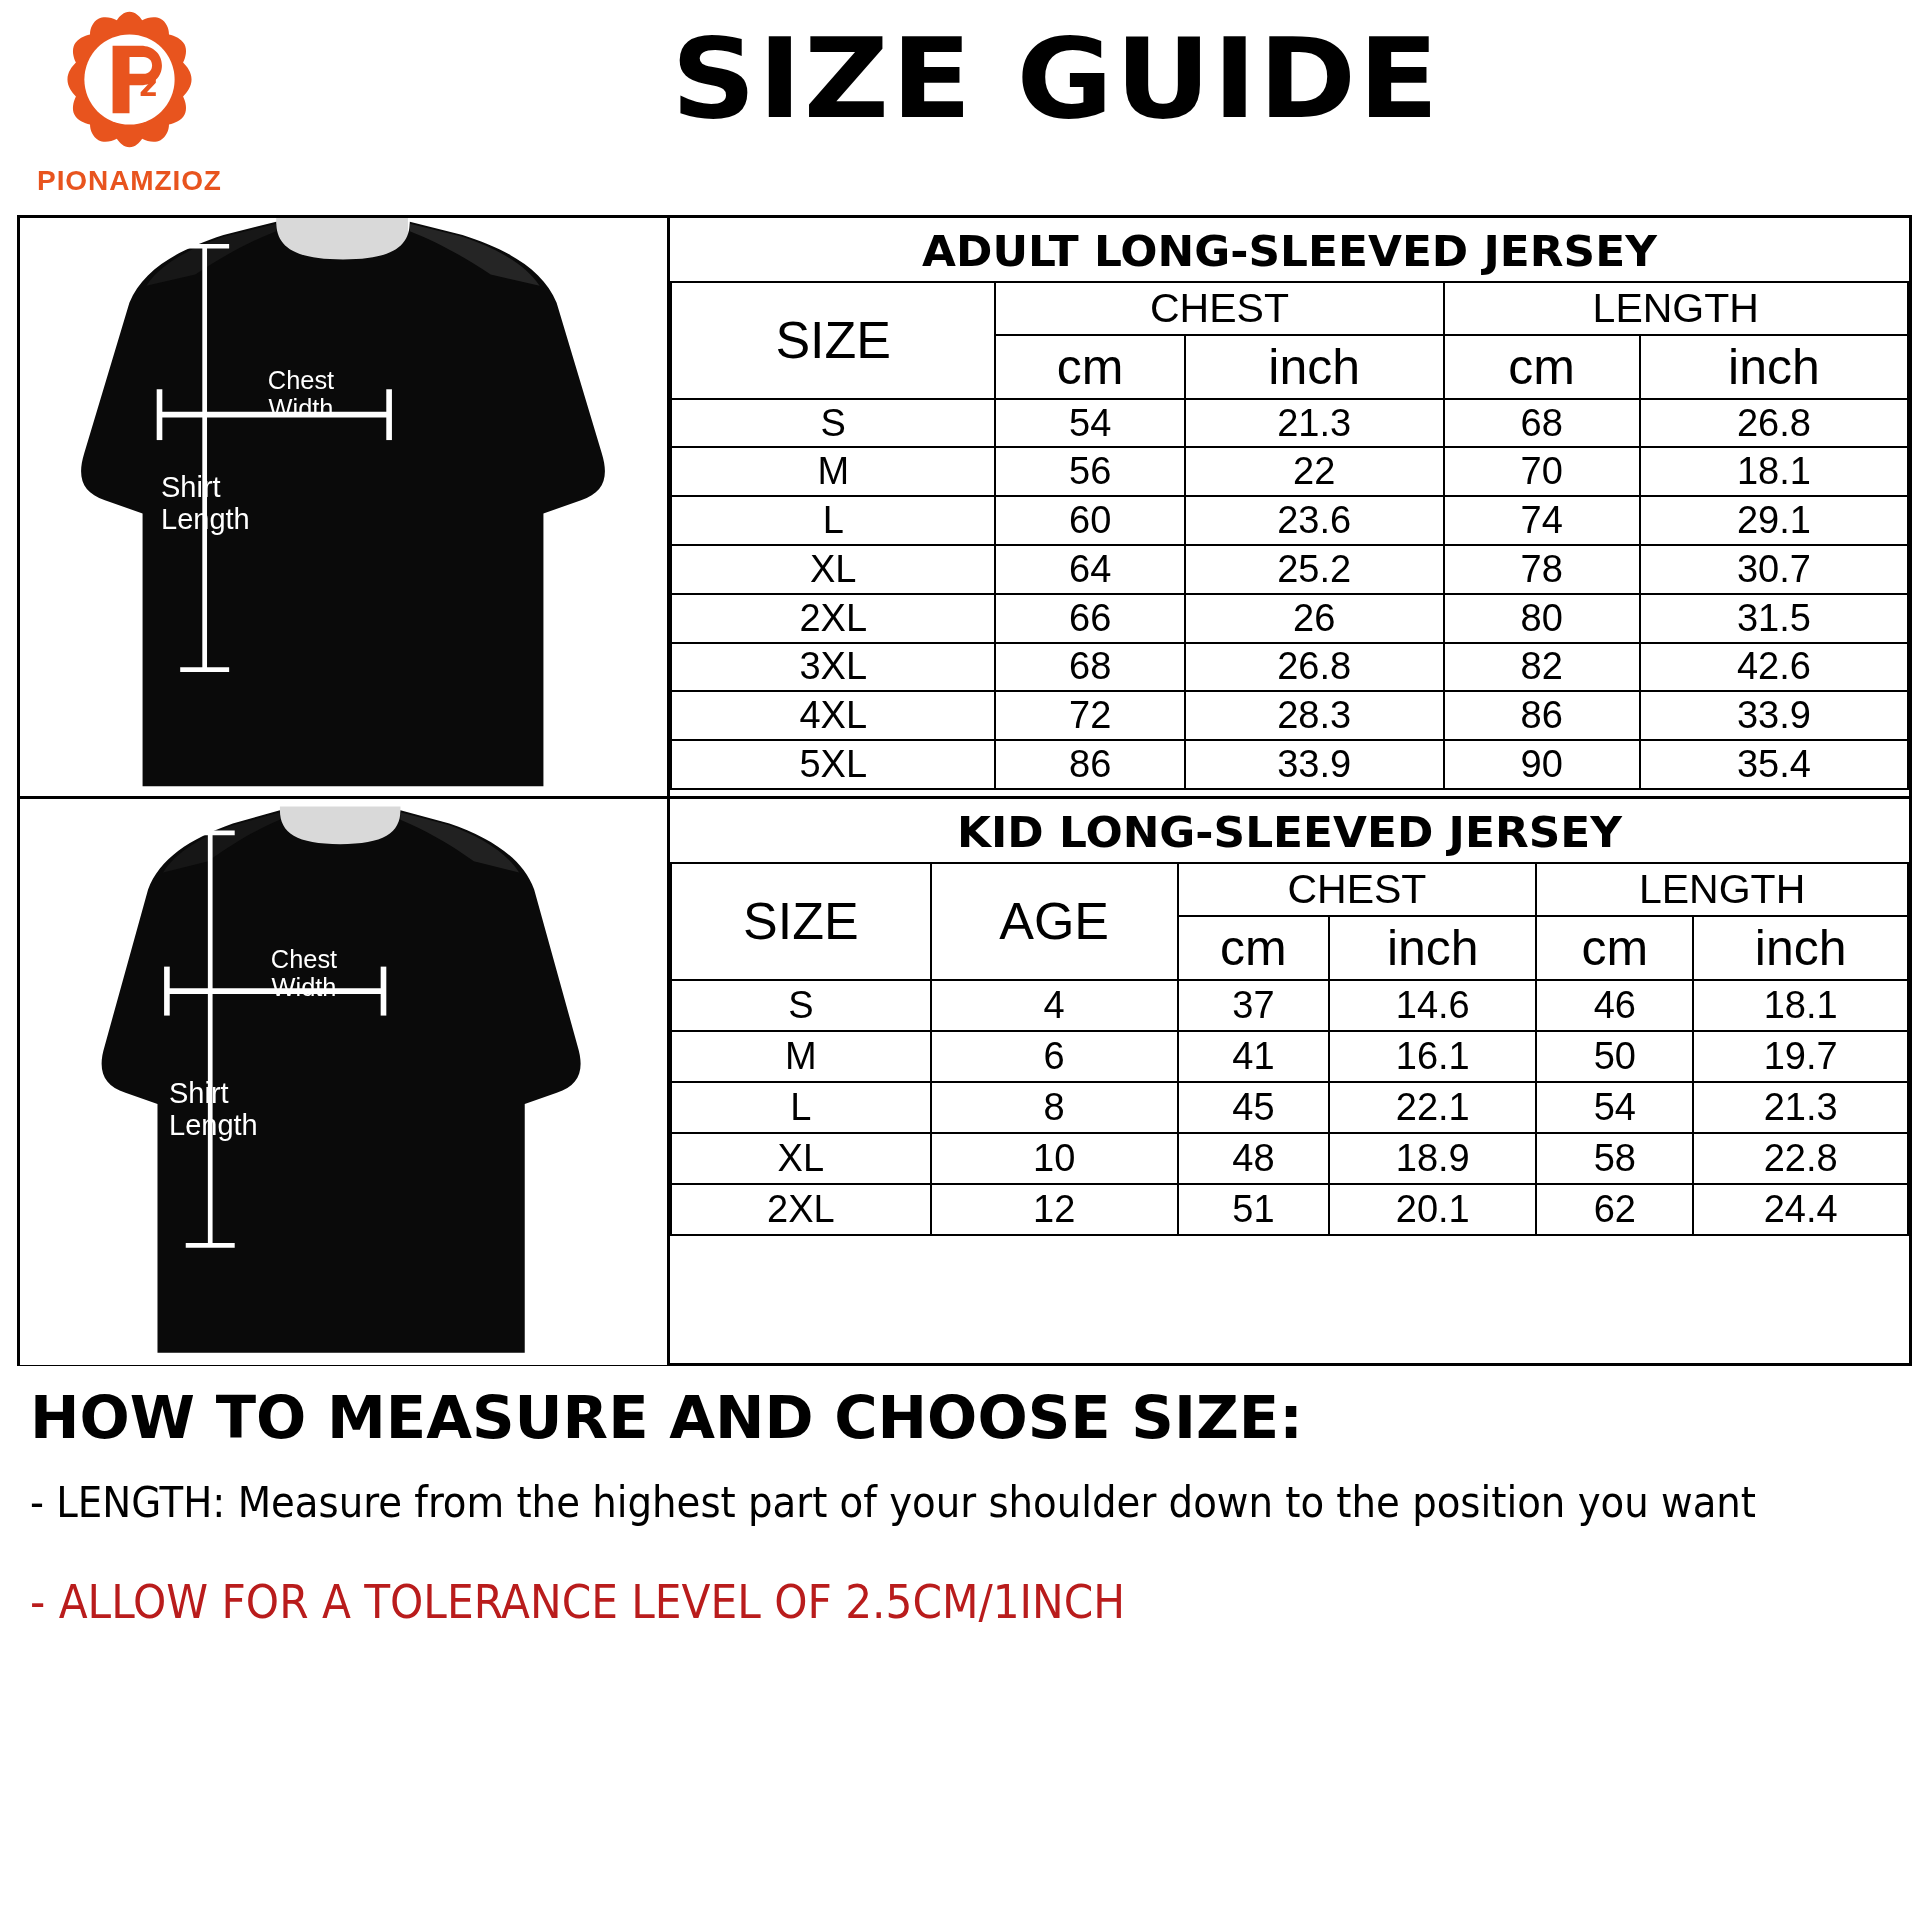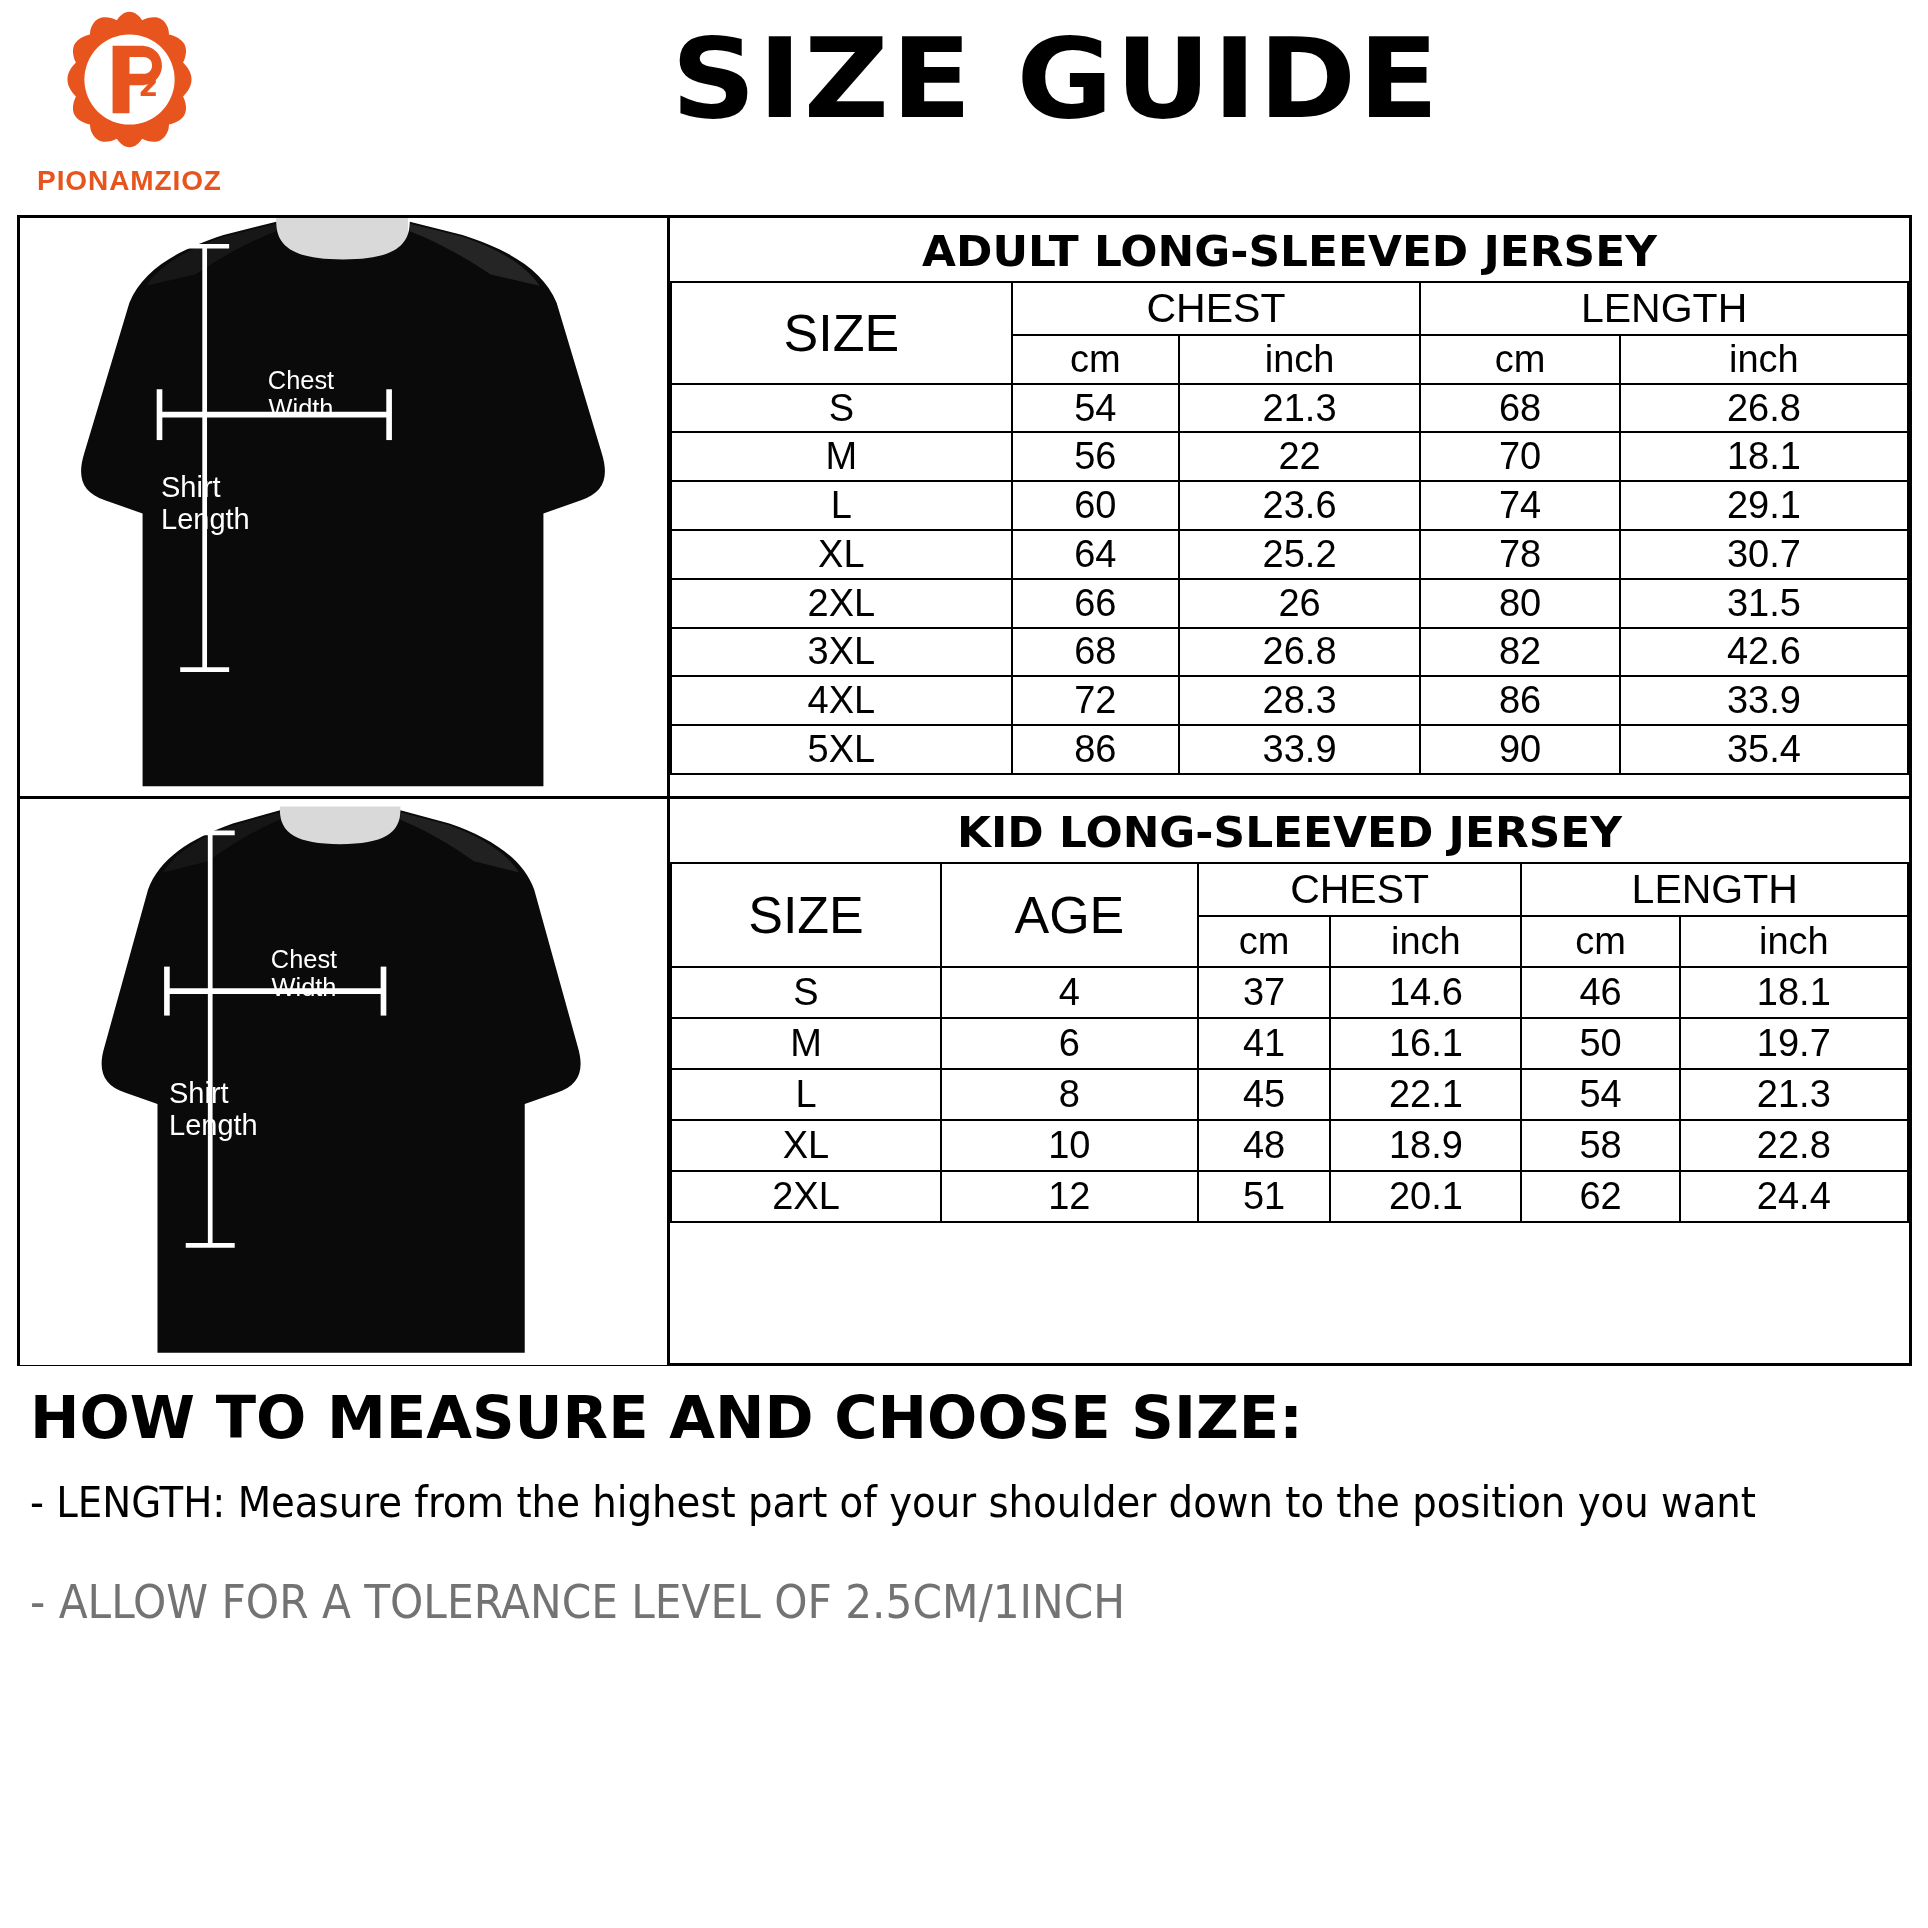--- a/index.html
+++ b/index.html
@@ -127,21 +127,21 @@
     font-size: 38px;
     padding: 1.9px 0;
   }
   table th {
     font-size: 41px;
   }
   table tr:first-child th { border-top: 2.8px solid #000; }
   .t-adult td, .t-adult th { height: 43px; }
   .t-kid td, .t-kid th { height: 51px; }
   .sz-head { font-size: 52px; }
-  .unit { font-size: 38px; margin-top: 45px; }
+  .unit { font-size: 50px; margin-top: 45px; }
 
   
   .howto {
     position: absolute;
     left: 30px;
     top: 1384px;
     width: 1895px;
   }
   .howto-title {
     font-family: "DejaVu Sans", sans-serif;
@@ -154,21 +154,21 @@
   }
   .howto-line {
     font-family: "DejaVu Sans Condensed", "DejaVu Sans", sans-serif;
     font-size: 43px;
     margin: 0 0 28px 0;
     white-space: nowrap;
   }
   .howto-warn {
     font-family: "DejaVu Sans Condensed", "DejaVu Sans", sans-serif;
     font-size: 47px;
-    color: #737373;
+    color: #b91c1c;
     white-space: nowrap;
   }
 </style>
 </head>
 <body>
 
 <div class="page">
 
   <div class="header">
 

